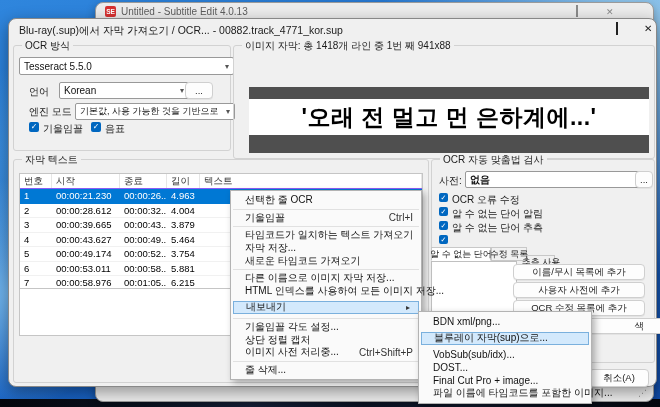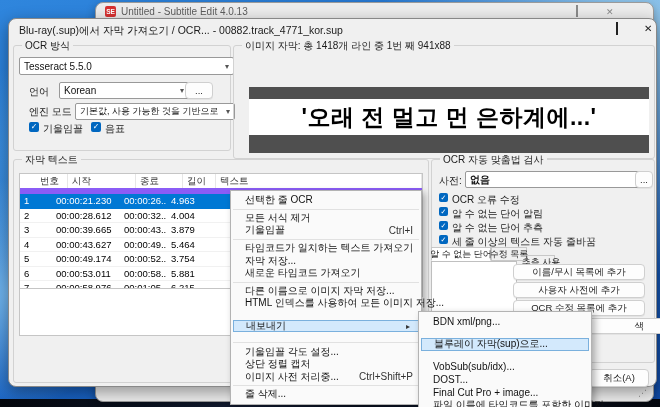--- a/index.html
+++ b/index.html
@@ -51,21 +51,21 @@
   .cb.sm{width:9px;height:9px;font-size:7px;line-height:9px;}
 
   
   .sub-image{position:absolute;left:240px;top:68px;width:400px;height:66px;background:#4f4f4f;overflow:hidden;}
   .sub-band{position:absolute;left:0;right:0;top:12px;height:36px;background:#fff;}
   .sub-text{font-size:23px;font-weight:bold;color:#000;line-height:36px;text-align:center;
     white-space:nowrap;letter-spacing:.5px;}
 
   
   .table{position:absolute;left:10px;top:154px;width:402px;background:#fff;border:1px solid #c5c5c5;}
-  .thead{display:flex;height:14px;align-items:flex-start;font-size:9.5px;color:#333;border-bottom:6px solid #8b5cf6;padding-left:16px;}
+  .thead{display:flex;height:14px;align-items:flex-start;font-size:9.5px;color:#333;border-bottom:1px solid #8b5cf6;}
   .thead .c{border-right:1px solid #e6e6e6;height:100%;display:flex;align-items:center;padding-left:4px;box-sizing:border-box;}
   .trow{display:flex;height:13.5px;align-items:center;font-size:9.5px;color:#000;border-bottom:1px solid #f1f1f1;}
   .trow .c{padding-left:4px;box-sizing:border-box;white-space:nowrap;overflow:hidden;}
   .trow.sel{background:#0078d4;color:#fff;border-bottom-color:#0078d4;}
   .c.no{width:32px;flex:0 0 auto;}
   .c.st{width:68px;flex:0 0 auto;}
   .c.en{width:47px;flex:0 0 auto;}
   .c.du{width:33px;flex:0 0 auto;}
   .c.tx{flex:1 1 auto;}
   .textbox{position:absolute;left:10px;top:269px;width:400px;height:46px;background:#fff;border:1px solid #c5c5c5;}
@@ -75,21 +75,21 @@
     font-size:9px;color:#1b1b1b;background:#f1f1f1;border:1px solid #c8c8c8;box-sizing:border-box;white-space:nowrap;}
   .tab.active{background:#fff;border-bottom-color:#fff;z-index:2;}
   .listbox{position:absolute;left:422px;top:242px;width:84px;height:98px;background:#fff;border:1px solid #c0c0c0;}
 
   
   .menu{position:absolute;background:#fafafa;border:1px solid #b3b3b3;box-shadow:3px 3px 7px rgba(0,0,0,.3);
     padding:3px 0;}
   .mi{position:relative;height:12.6px;display:flex;align-items:center;font-size:10px;color:#111;
     padding:0 8px 0 14px;white-space:nowrap;}
   .mi .sc{margin-left:auto;color:#333;padding-left:14px;}
-  .mi.hl{background:#d3e9fc;border:1px solid #7ab0dd;box-sizing:border-box;margin:10px 2px;padding-left:12px;}
+  .mi.hl{background:#d3e9fc;border:1px solid #7ab0dd;box-sizing:border-box;margin:4px 2px;padding-left:12px;}
   .mi .arr{margin-left:auto;font-size:8px;color:#333;}
   .msep{height:1px;background:#e1e1e1;margin:2px 2px;}
   .ctx{left:230px;top:190px;width:190px;z-index:20;}
   .sub{left:418px;top:311px;width:172px;z-index:21;}
   .sub .mi{height:12.8px;}
 </style>
 </head>
 <body>
 
 <div class="screen">
@@ -219,44 +219,40 @@
     </div>
     <div class="btn" style="left:626px;top:152px;width:16px;height:15px;">...</div>
 
     <span class="cb sm" style="left:430px;top:174px;">✓</span>
     <span class="lbl" style="left:443px;top:174px;">OCR 오류 수정</span>
     <span class="cb sm" style="left:430px;top:188px;">✓</span>
     <span class="lbl" style="left:443px;top:188px;">알 수 없는 단어 알림</span>
     <span class="cb sm" style="left:430px;top:202px;">✓</span>
     <span class="lbl" style="left:443px;top:202px;">알 수 없는 단어 추측</span>
     <span class="cb sm" style="left:430px;top:216px;">✓</span>
-    <span class="lbl" style="left:443px;top:216px;">세 줄 이상의 텍스트 자동 줄바꿈</span>
 
     <div class="tab active" style="left:422px;top:228px;width:60px;">알 수 없는 단어</div>
     <div class="tab" style="left:482px;top:228px;width:36px;">수정 목록</div>
     <div class="tab" style="left:518px;top:236px;width:28px;">추측 사용</div>
     <div class="listbox"></div>
 
     <div class="btn" style="left:504px;top:245px;width:130px;height:14px;">이름/무시 목록에 추가</div>
     <div class="btn" style="left:504px;top:263px;width:130px;height:14px;">사용자 사전에 추가</div>
     <div class="btn" style="left:504px;top:281px;width:130px;height:14px;">OCR 수정 목록에 추가</div>
     <div class="btn" style="left:504px;top:299px;width:130px;height:14px;justify-content:flex-end;padding-right:24px;">색</div>
 
     <div class="btn" style="left:580px;top:350px;width:58px;height:16px;">취소(A)</div>
   </div>
 
   <div class="menu ctx">
     <div class="mi">
         <span>선택한 줄 OCR</span>
       </div>
     <div class="msep"></div>
     <div class="mi">
-        <span>모든 서식 제거</span>
-      </div>
-    <div class="mi">
         <span>기울임꼴</span>
         <span class="sc">Ctrl+I</span>
       </div>
     <div class="msep"></div>
     <div class="mi">
         <span>타임코드가 일치하는 텍스트 가져오기</span>
       </div>
     <div class="mi">
         <span>자막 저장...</span>
       </div>

